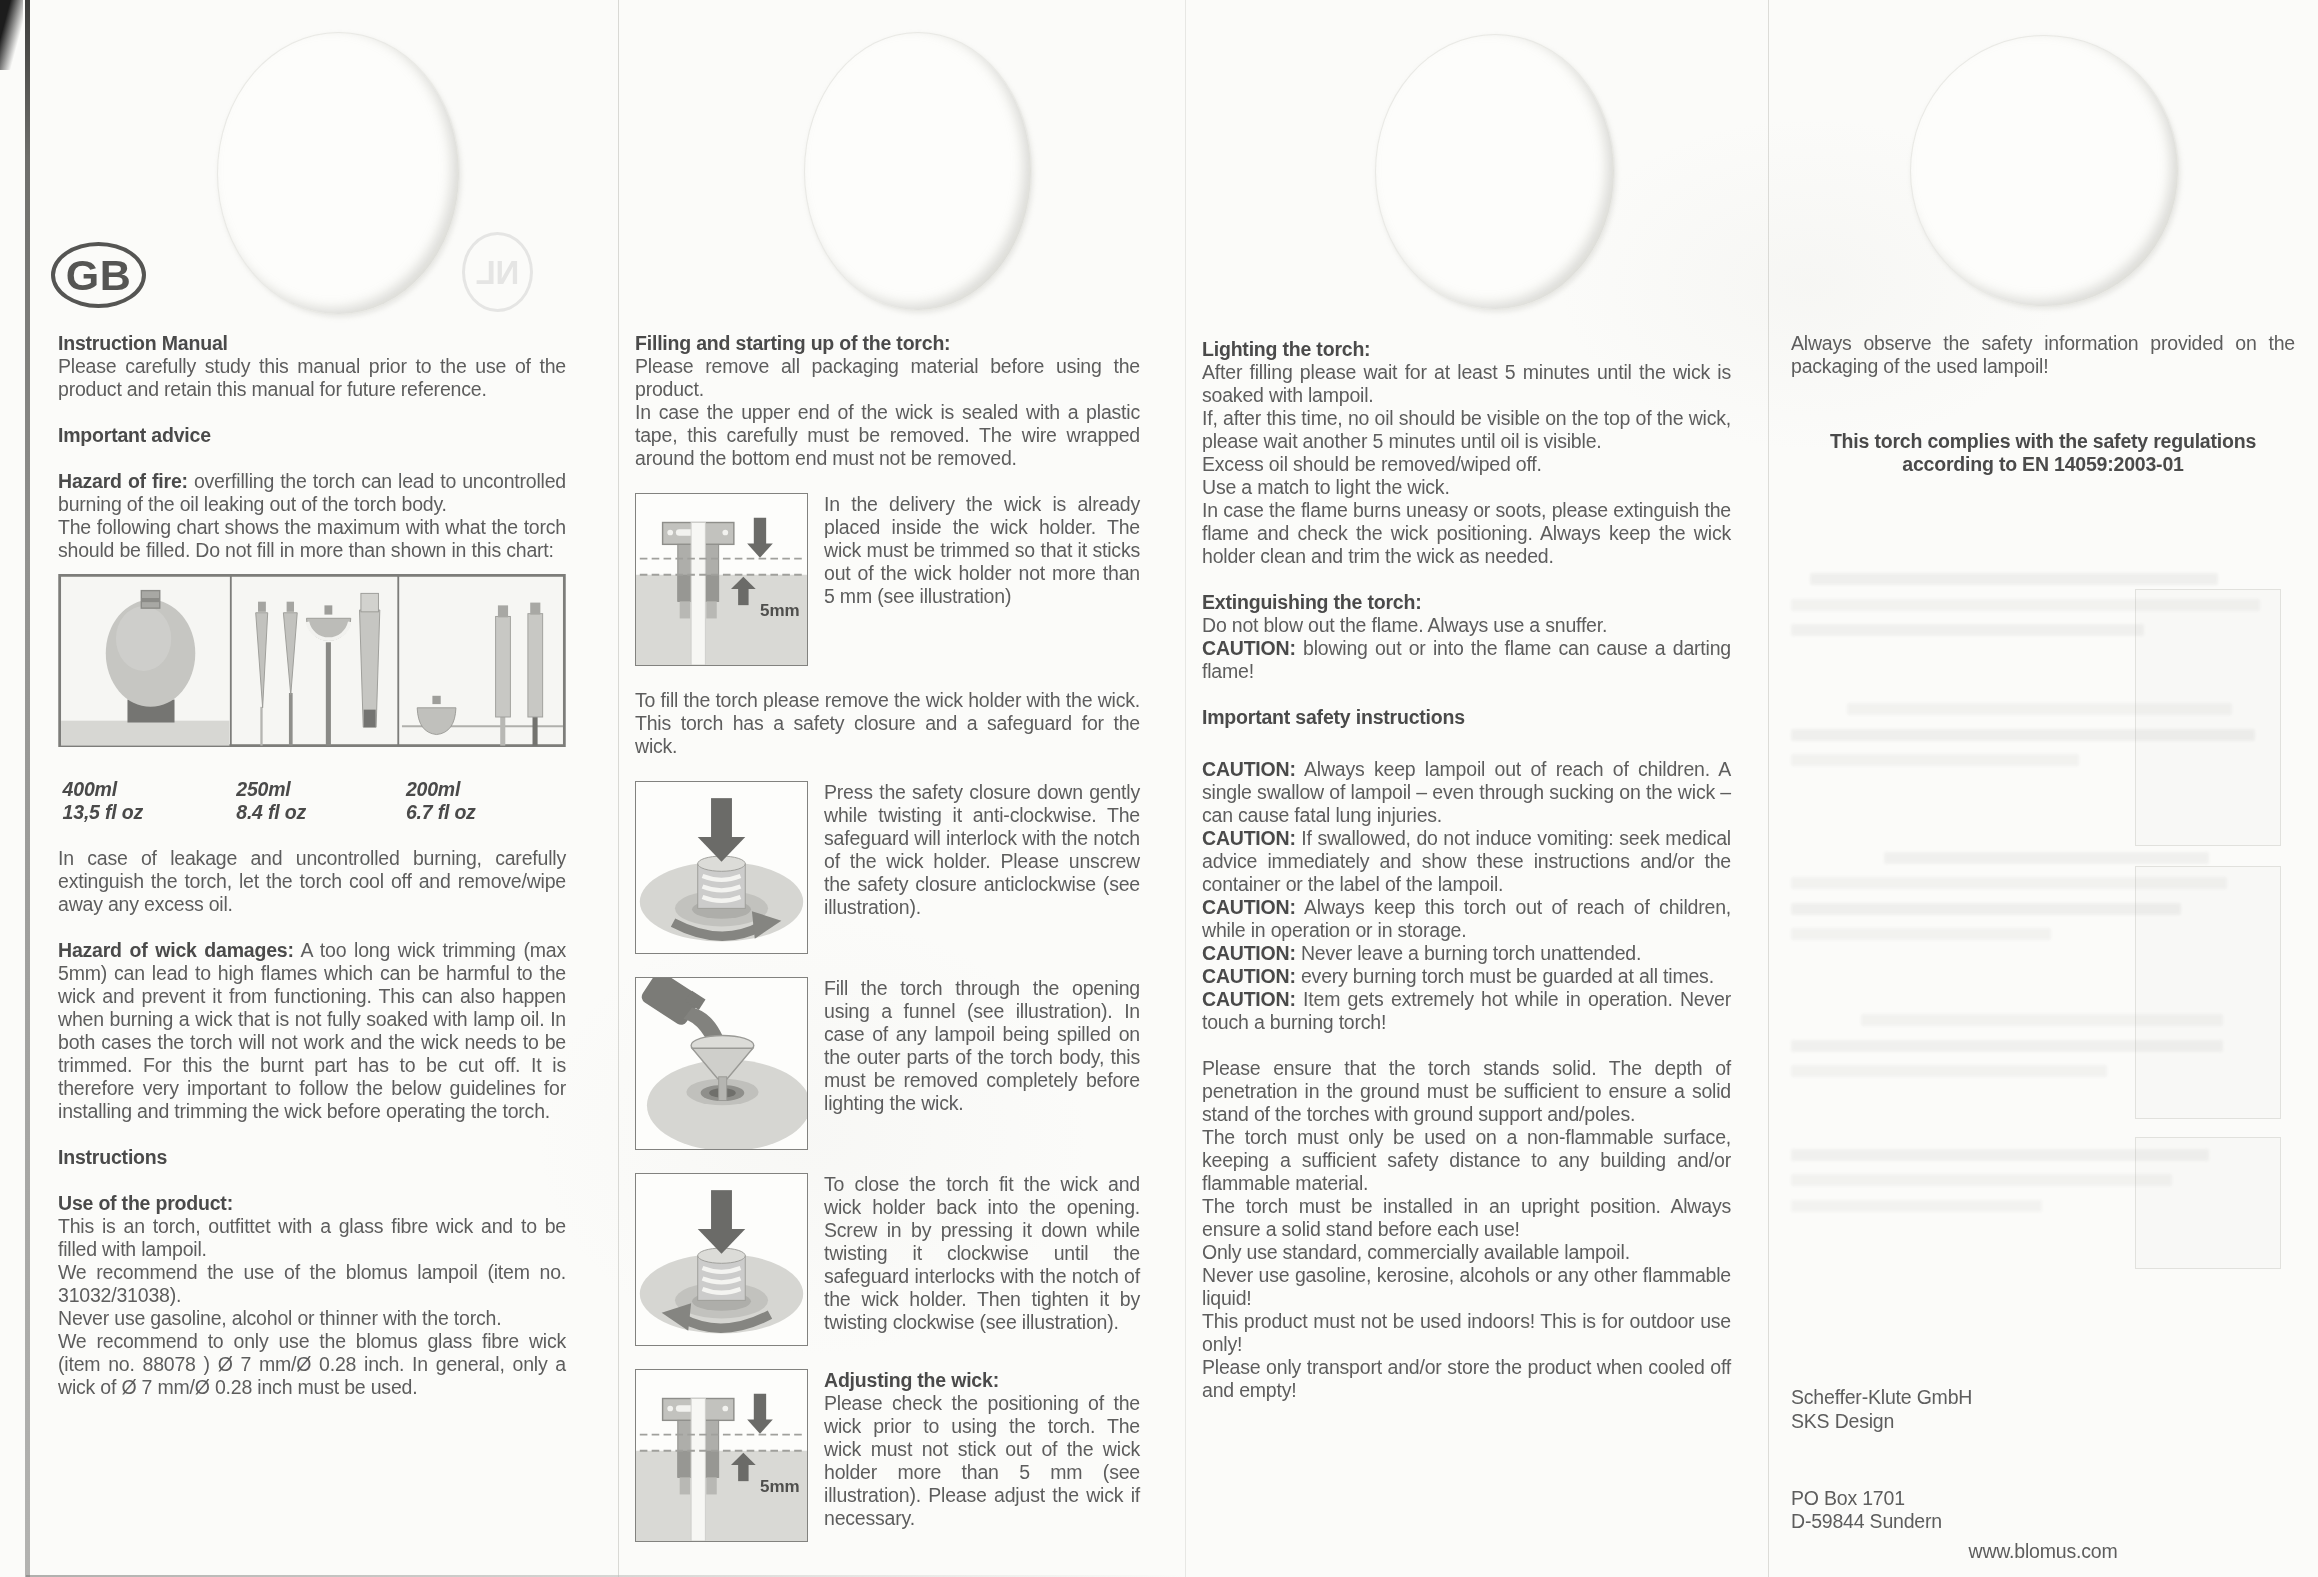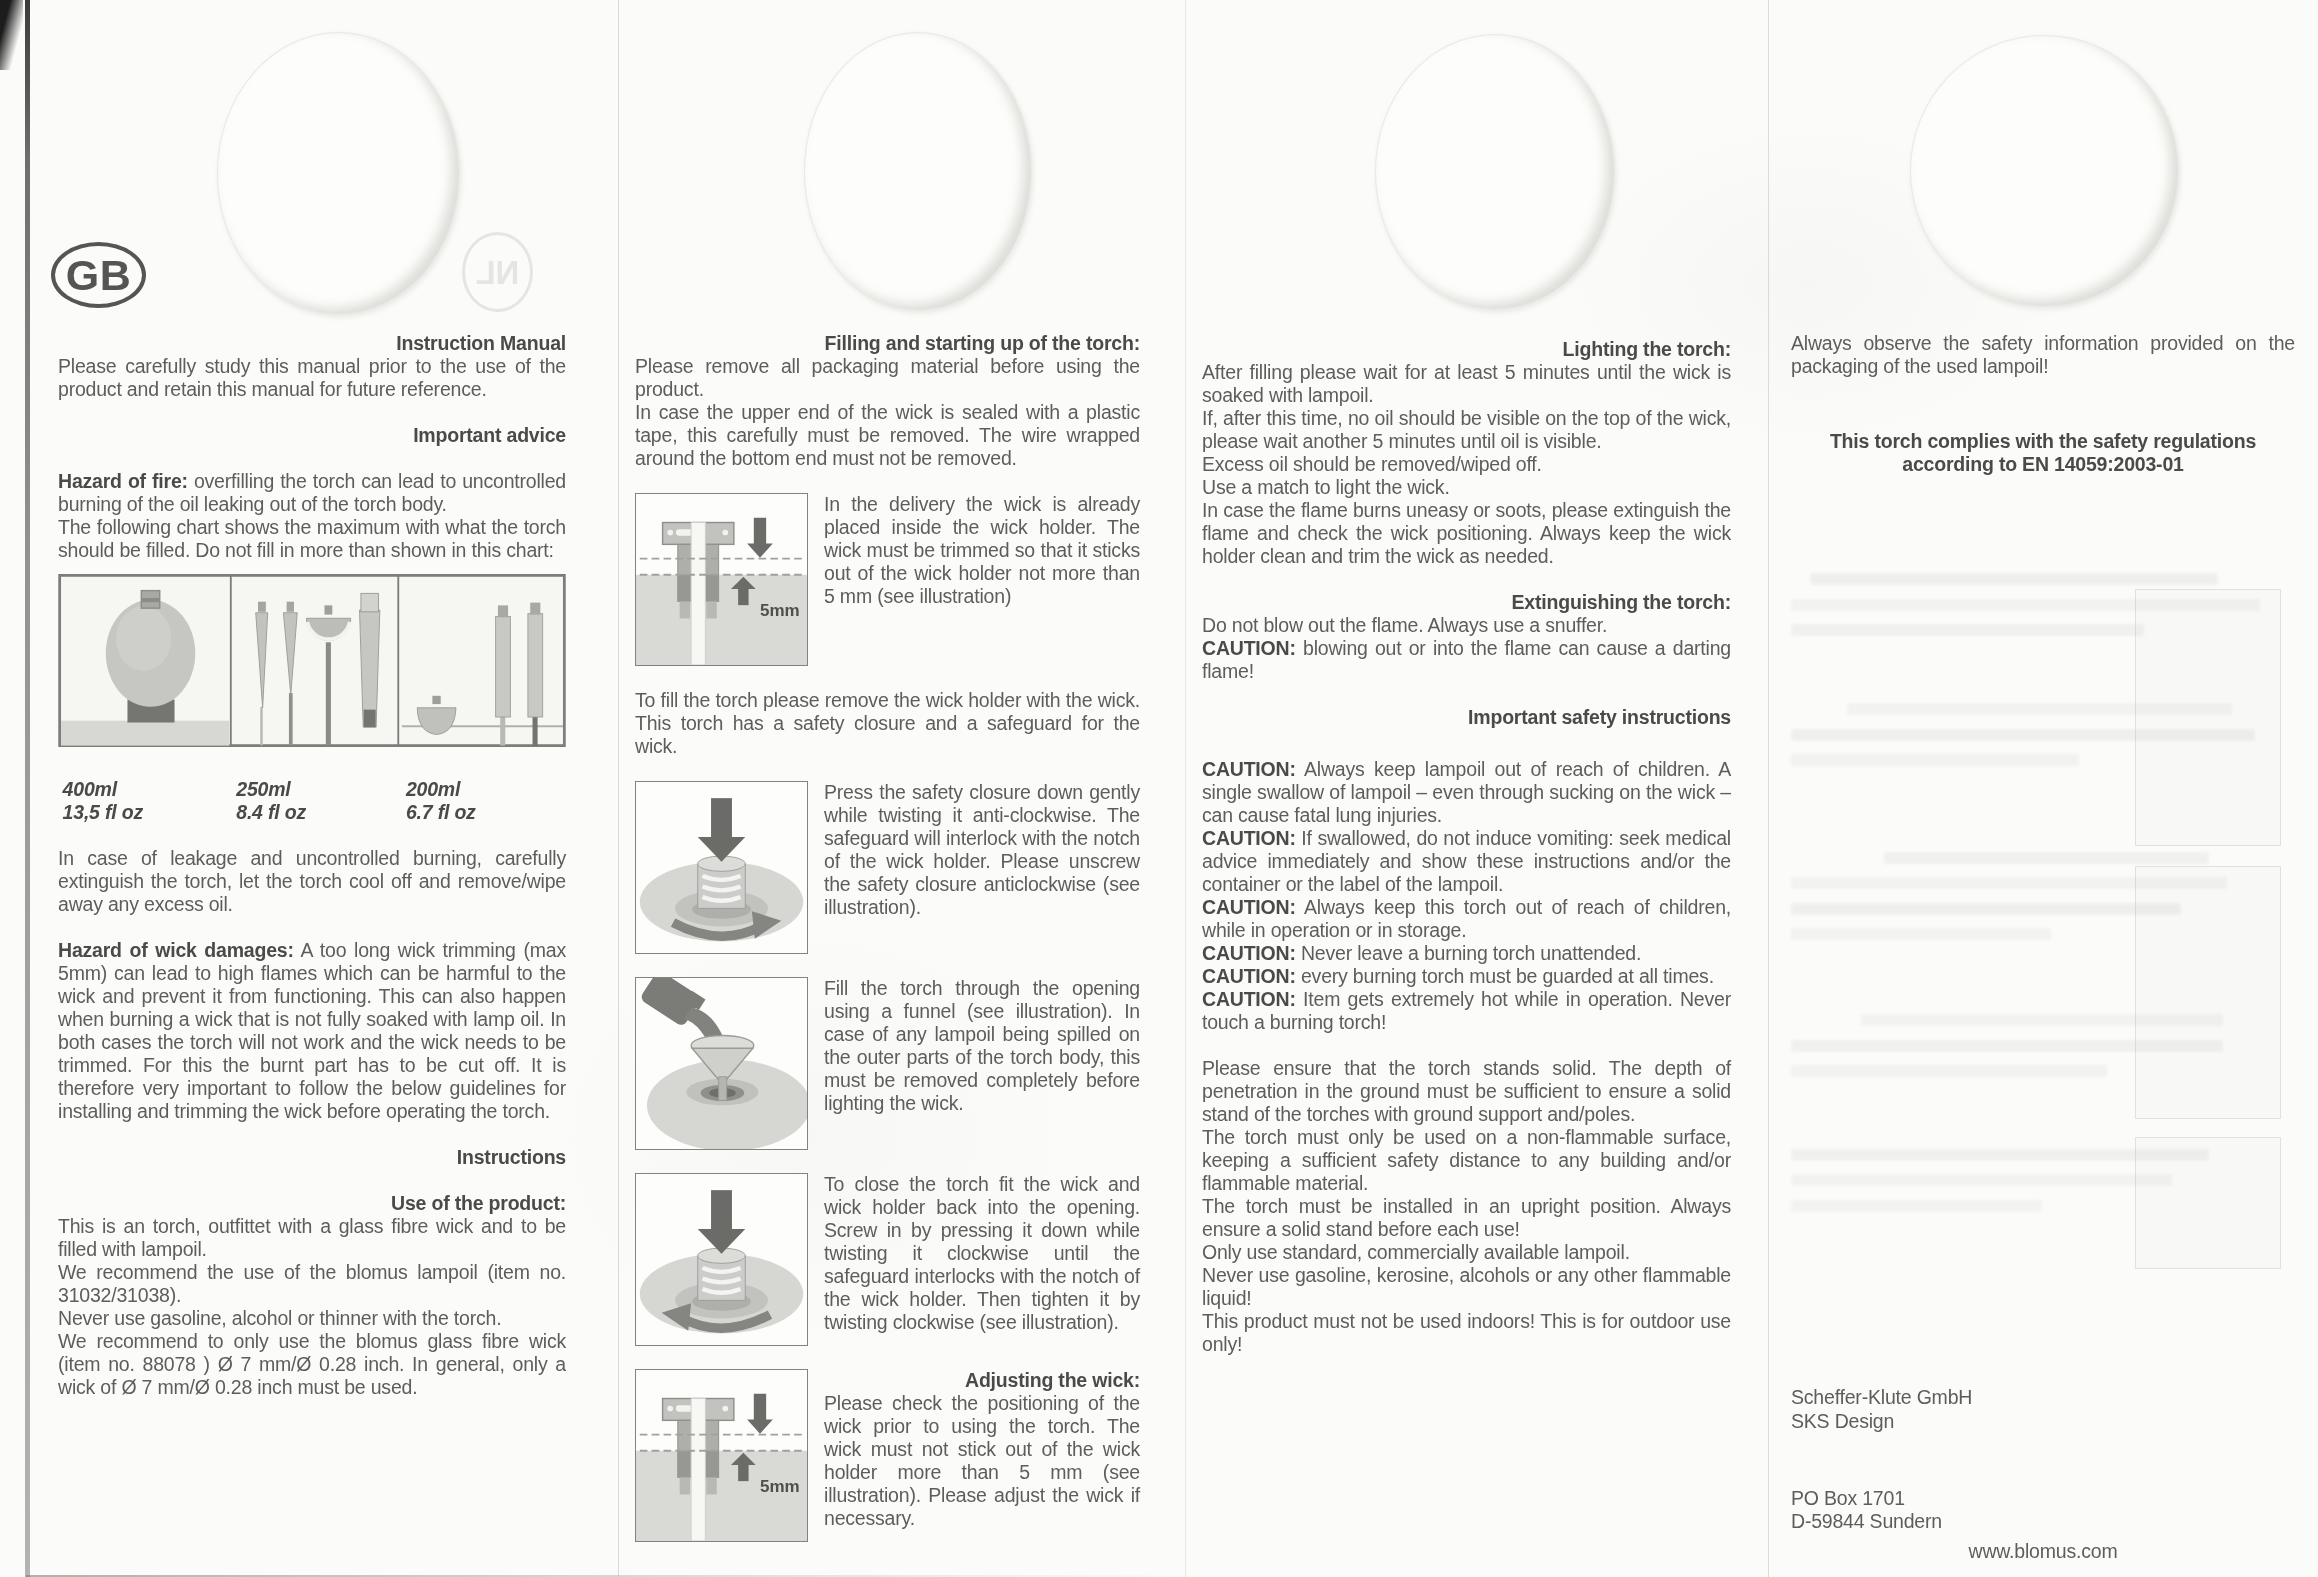--- a/index.html
+++ b/index.html
@@ -7,21 +7,21 @@
     position:relative;width:2319px;height:1578px;overflow:hidden;
     font-family:"Liberation Sans", sans-serif;color:#5d5d5d;
     background:
       radial-gradient(ellipse 418px 278px at 78% 18%, rgba(205,205,198,.10), transparent 60%),
       radial-gradient(ellipse 464px 371px at 35% 72%, rgba(205,205,200,.08), transparent 60%),
       #fbfbf9;
     font-size:19.5px;line-height:23px;letter-spacing:-0.2px;
   }
   p{margin:0;text-align:justify;}
   .b{font-weight:bold;color:#4a4a4a;}
-  .h{font-weight:bold;color:#4a4a4a;text-align:right;}
+  .h{font-weight:bold;color:#4a4a4a;text-align:left;}
   .blk{margin-bottom:23px;}
   .col{position:absolute;top:332px;}
   
   .fold{position:absolute;top:0;width:1.4px;height:100%;}
   .fold.f1{left:618px;background:rgba(190,190,184,.55);}
   .fold.f2{left:1185px;background:rgba(200,200,194,.38);}
   .fold.f3{left:1768px;background:rgba(190,190,184,.50);}
   
   .edge-line{position:absolute;left:25px;top:0;width:5.1px;height:100%;
     background:linear-gradient(180deg,#3c3c3a 0%,#6e6e6b 10%,#929290 35%,#a3a3a1 65%,#b3b3b1 100%);
@@ -326,20 +326,21 @@
       <p><span class="b">CAUTION:</span><span> Item gets extremely hot while in operation. Never touch a burning torch!</span></p>
     </div>
 
     <div>
       <p>Please ensure that the torch stands solid. The depth of penetration in the ground must be sufficient to ensure a solid stand of the torches with ground support and/poles.</p>
       <p>The torch must only be used on a non-flammable surface, keeping a sufficient safety distance to any building and/or flammable material.</p>
       <p>The torch must be installed in an upright position. Always ensure a solid stand before each use!</p>
       <p>Only use standard, commercially available lampoil.</p>
       <p>Never use gasoline, kerosine, alcohols or any other flammable liquid!</p>
       <p>This product must not be used indoors! This is for outdoor use only!</p>
+      <p>Please only transport and/or store the product when cooled off and empty!</p>
     </div>
   </div>
 
   <div class="col" style="left:1791px;width:504px;height:1246px;">
     <p class="c4p" style="top:0;">Always observe the safety information provided on the packaging of the used lampoil!</p>
     <p class="c4p b" style="top:98px;text-align:center;">This torch complies with the safety regulations according to EN 14059:2003-01</p>
 
     <div class="gline" style="left:18.6px;top:241px;width:408px;"></div>
     <div class="gline" style="left:0;top:267px;width:469px;opacity:.08;"></div>
     <div class="gline" style="left:0;top:292px;width:353px;opacity:.09;"></div>

